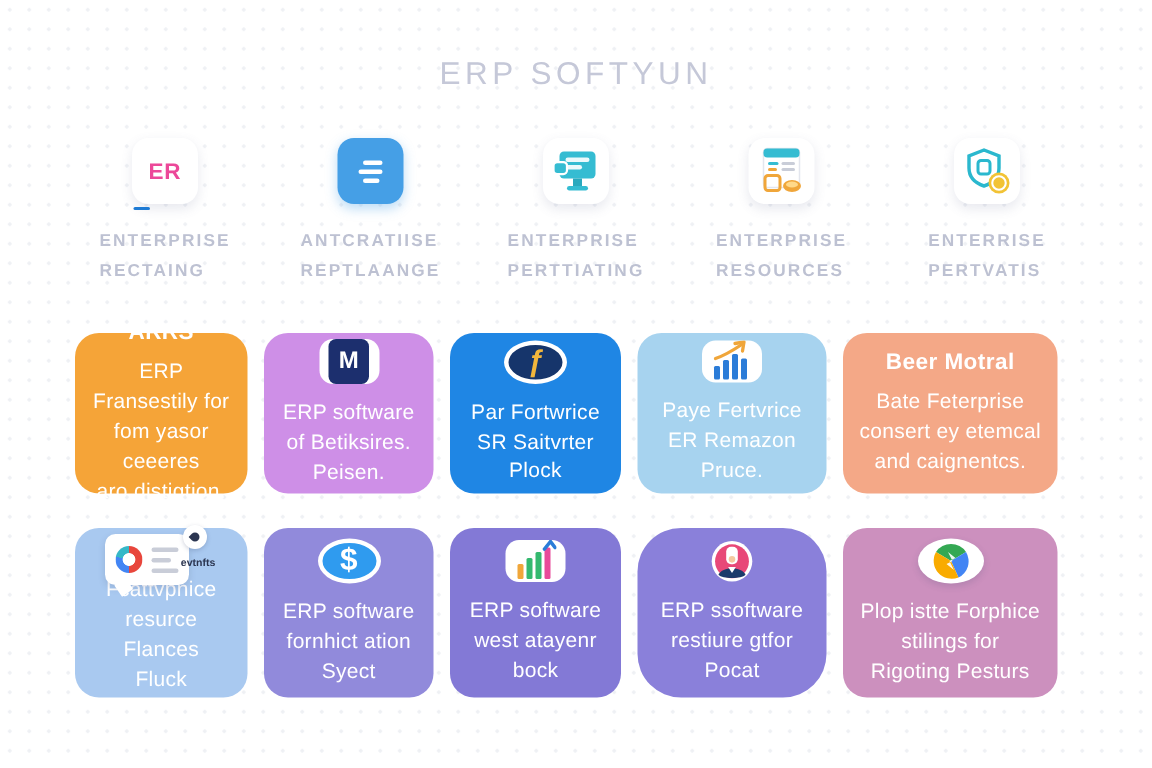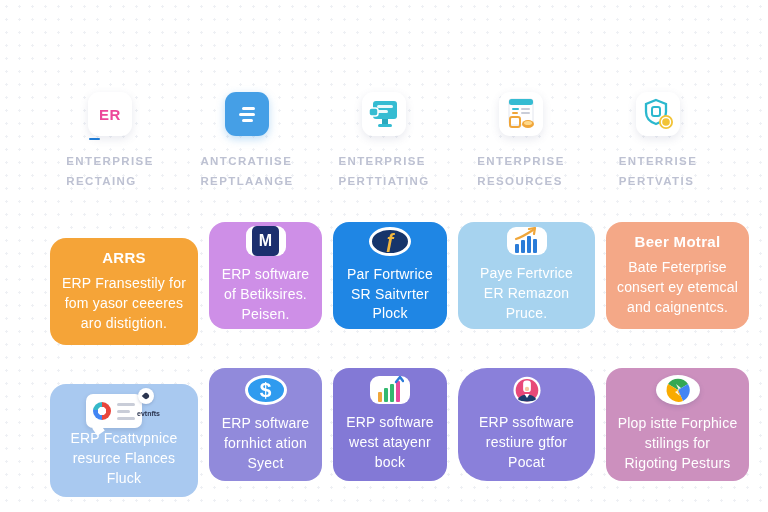--- a/index.html
+++ b/index.html
@@ -36,21 +36,21 @@
   }
   
   .cards{ position:absolute; top:222px; left:50px; display:flex; flex-direction:column; gap:23px; }
   .crow{ display:flex; gap:11px; }
   .card{
     border-radius:16px; color:#ffffff; display:flex; flex-direction:column;
     align-items:center; justify-content:center; padding:8px 9px; text-align:center;
   }
   .crow.r1 .card{ height:107px; }
   .crow.r2 .card{ height:113px; }
-  .w1{ width:148px;margin-top:16px; } .w2{ width:113px; } .w3{ width:114px; } .w4{ width:137px; } .w5{ width:143px; }
+  .w1{ width:115px; } .w2{ width:113px; } .w3{ width:114px; } .w4{ width:126px; } .w5{ width:143px; }
   .card-title{ font-size:15px; font-weight:700; letter-spacing:.3px; }
   .card-text{
     font-size:14px; font-weight:400; line-height:1.42;
     white-space:pre-line; letter-spacing:.2px; margin-top:8px;
   }
   .card-text.no-title{ margin-top:9px; }
   
   .ic-m{ width:40px; height:40px; background:#fff; border-radius:9px; display:flex; align-items:center; justify-content:center; }
   .ic-m .inner{ width:27px; height:30px; background:#1c2f6e; border-radius:5px; color:#fff; font-weight:800; font-size:16px; display:flex; align-items:center; justify-content:center; }
   .ic-fcoin{ width:42px; height:42px; border-radius:50%; background:#16356b; border:3px solid #ffffff; display:flex; align-items:center; justify-content:center; color:#f2b63c; font-size:20px; font-weight:700; font-style:italic; }
@@ -72,20 +72,21 @@
   .b-badge .dot{ width:6px; height:6px; border-radius:50% 50% 50% 0; background:#2b3550; transform:rotate(45deg); }
   .b-caption{ position:absolute; right:10px; top:18px; font-size:7px; font-weight:700; color:#2b3550; line-height:1.1; }
   .ic-avatar{ width:44px; height:44px; }
   .ic-pin{ width:44px; height:44px; border-radius:50%; background:#ffffff; display:flex; align-items:center; justify-content:center; box-shadow:0 2px 5px rgba(60,70,110,.18); }
 </style>
 </head>
 <body>
 
 <div class="stage">
 
+  <div class="main-title">ERP SOFTYUN</div>
 
   <div class="features">
 
     <div class="feature">
       <div class="f-iconbox">
         <span class="er-text">ER</span>
         <span class="er-underline"></span>
       </div>
       <div class="f-label">ENTERPRISE
 RECTAING</div>

